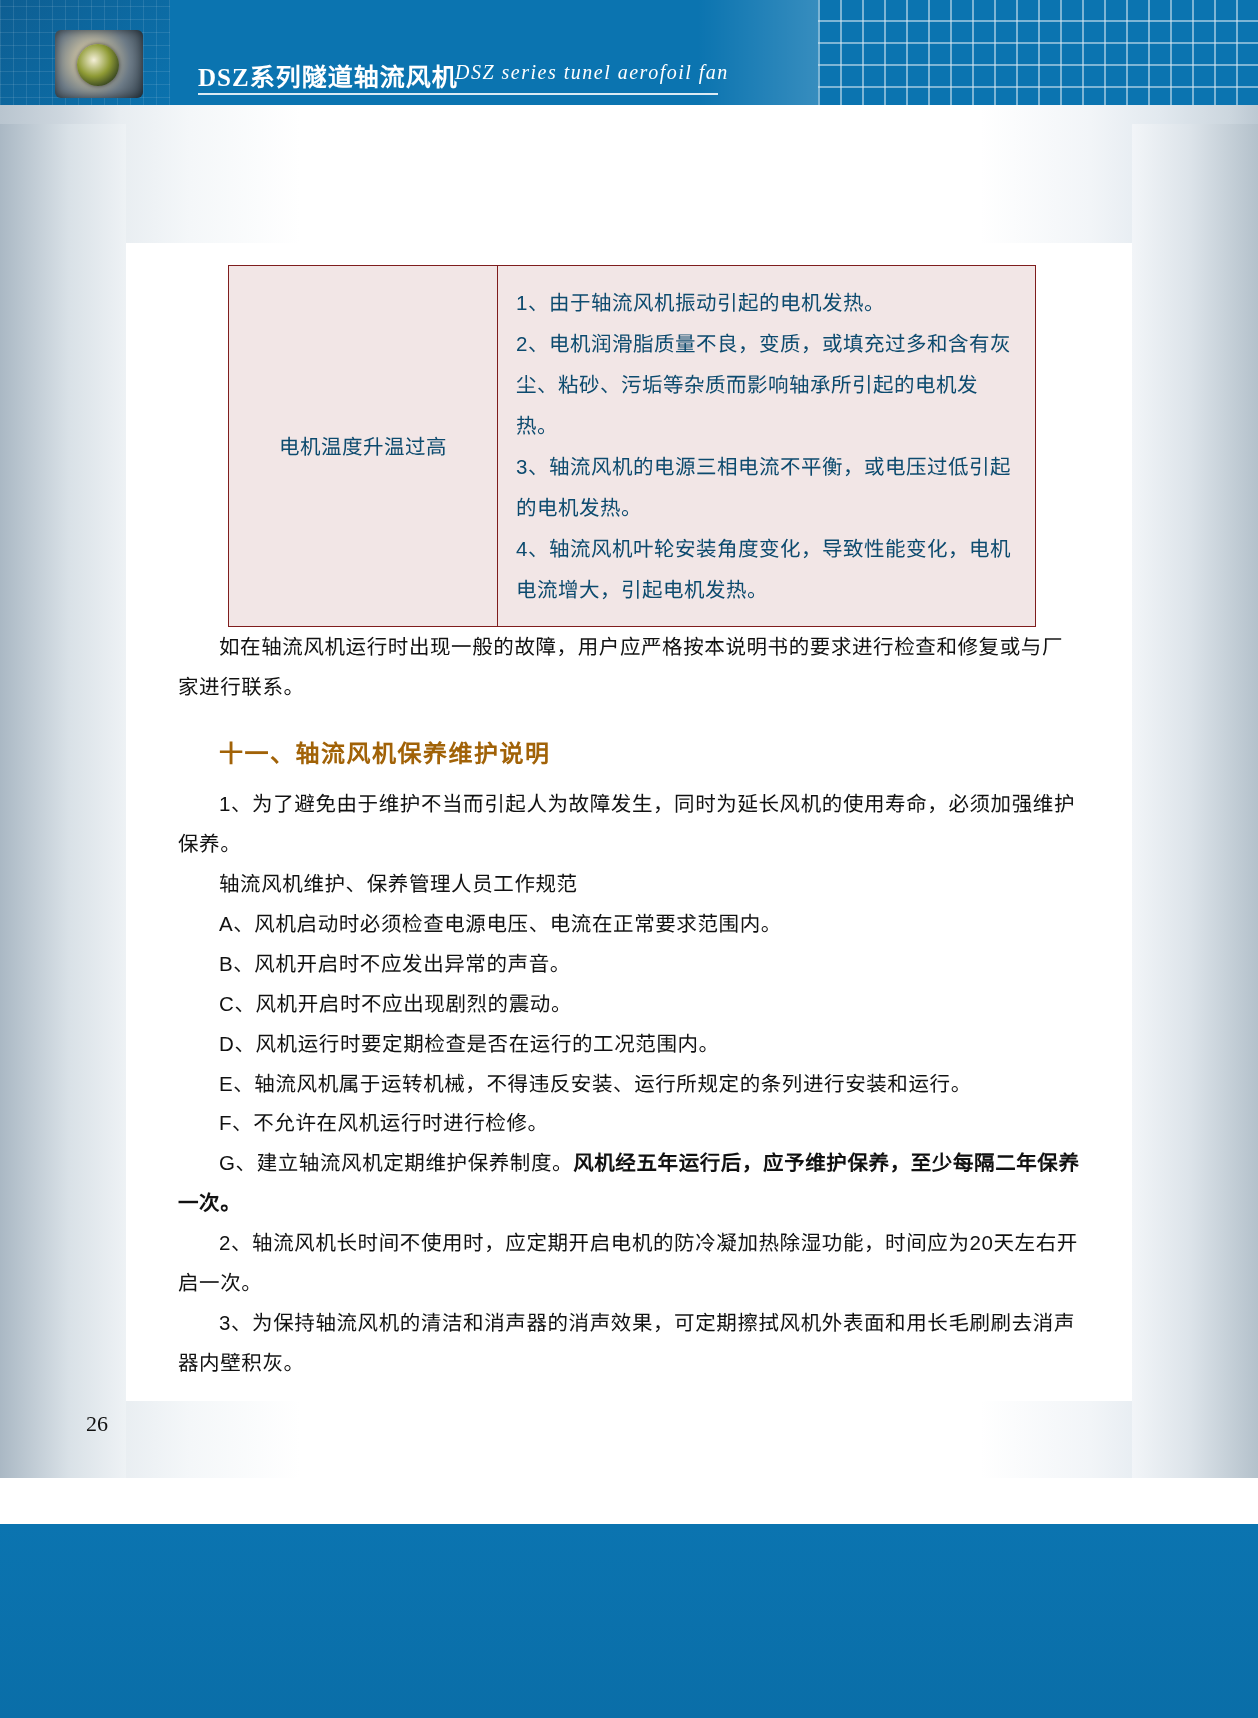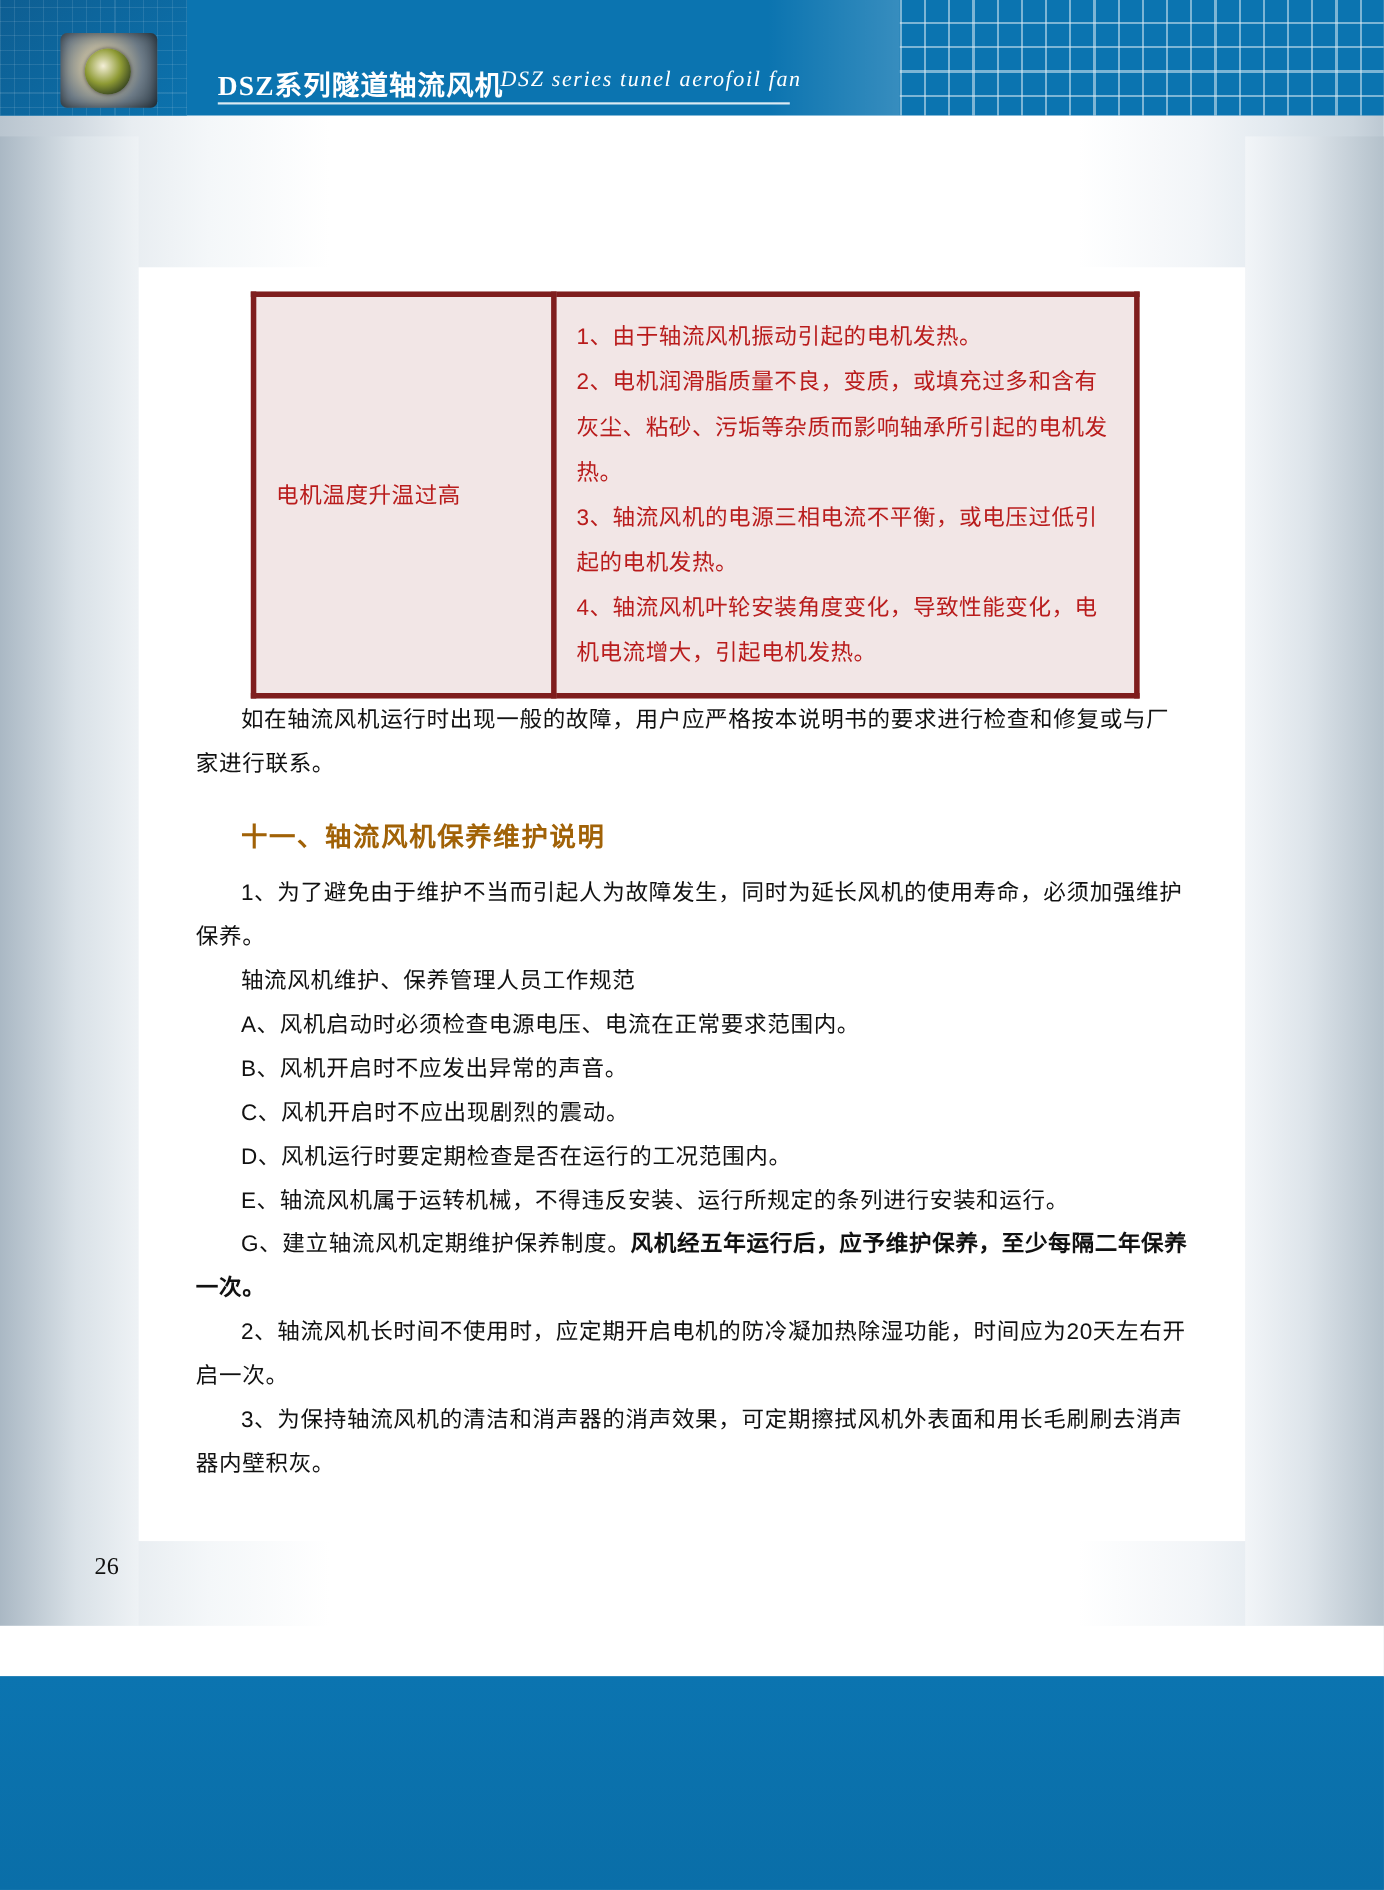--- a/index.html
+++ b/index.html
@@ -122,31 +122,31 @@
 
   
   table.fault-table {
     border-collapse: collapse;
     width: 808px;
     margin: 0 0 0 50px;
     background: #f2e6e6;
     table-layout: fixed;
   }
   table.fault-table td {
-    border: 5px solid #7f1d1d;
+    border: 1px solid #7f1d1d;
     vertical-align: middle;
     padding: 16px 18px;
     font-size: 20.5px;
     line-height: 2.0;
-    color: #b91c1c;
+    color: #0c4a6e;
     letter-spacing: 0.5px;
   }
   td.cell-label {
     width: 232px;
-    text-align: left;
+    text-align: center;
     letter-spacing: 1px;
   }
   td.cell-items p {
     margin: 0;
     text-indent: 0;
   }
 
   
   p.para {
     margin: 0;
@@ -254,20 +254,21 @@
       <h2 class="section-title">十一、轴流风机保养维护说明</h2>
 
       <p class="para">1、为了避免由于维护不当而引起人为故障发生，同时为延长风机的使用寿命，必须加强维护保养。</p>
       <p class="para-noindent">轴流风机维护、保养管理人员工作规范</p>
 
       <p class="para-noindent">A、风机启动时必须检查电源电压、电流在正常要求范围内。</p>
       <p class="para-noindent">B、风机开启时不应发出异常的声音。</p>
       <p class="para-noindent">C、风机开启时不应出现剧烈的震动。</p>
       <p class="para-noindent">D、风机运行时要定期检查是否在运行的工况范围内。</p>
       <p class="para-noindent">E、轴流风机属于运转机械，不得违反安装、运行所规定的条列进行安装和运行。</p>
+      <p class="para-noindent">F、不允许在风机运行时进行检修。</p>
 
       <p class="para"><span>G、建立轴流风机定期维护保养制度。</span><span class="bold-run">风机经五年运行后，应予维护保养，至少每隔二年保养一次。</span></p>
 
 
       <p class="para">2、轴流风机长时间不使用时，应定期开启电机的防冷凝加热除湿功能，时间应为20天左右开启一次。</p>
       <p class="para">3、为保持轴流风机的清洁和消声器的消声效果，可定期擦拭风机外表面和用长毛刷刷去消声器内壁积灰。</p>
 
     </div>
   </div>
 

